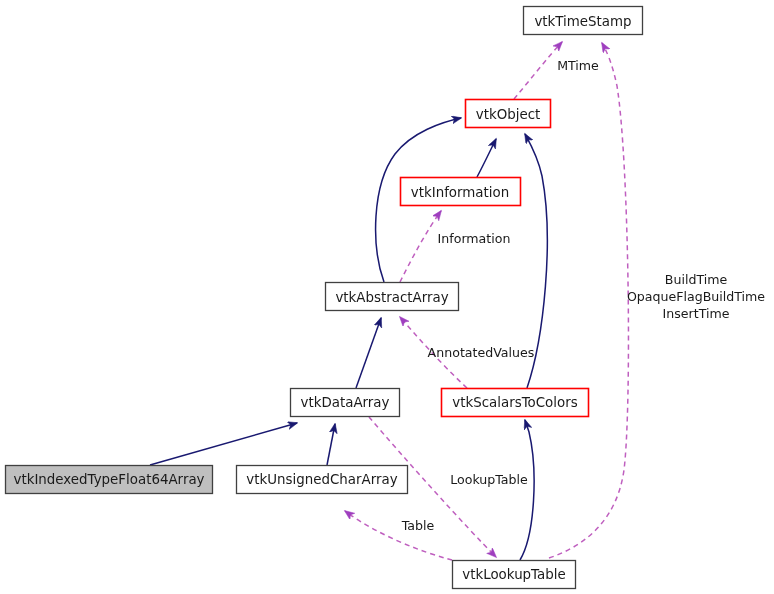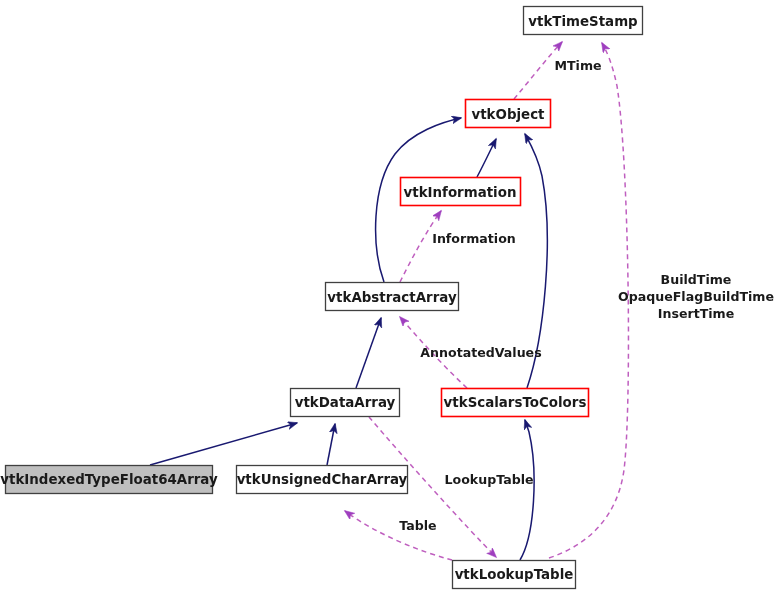--- a/index.html
+++ b/index.html
@@ -11,21 +11,20 @@
     width: 774px;
     height: 594px;
     font-family: "DejaVu Sans", "Liberation Sans", sans-serif;
     overflow: hidden;
   }
   #diagram-root {
     position: relative;
     width: 774px;
     height: 594px;
     background: #ffffff;
-    font-weight: bold;
   }
   svg.graph {
     position: absolute;
     top: 0;
     left: 0;
     width: 774px;
     height: 594px;
   }
   .node-rect {
     fill: #ffffff;

